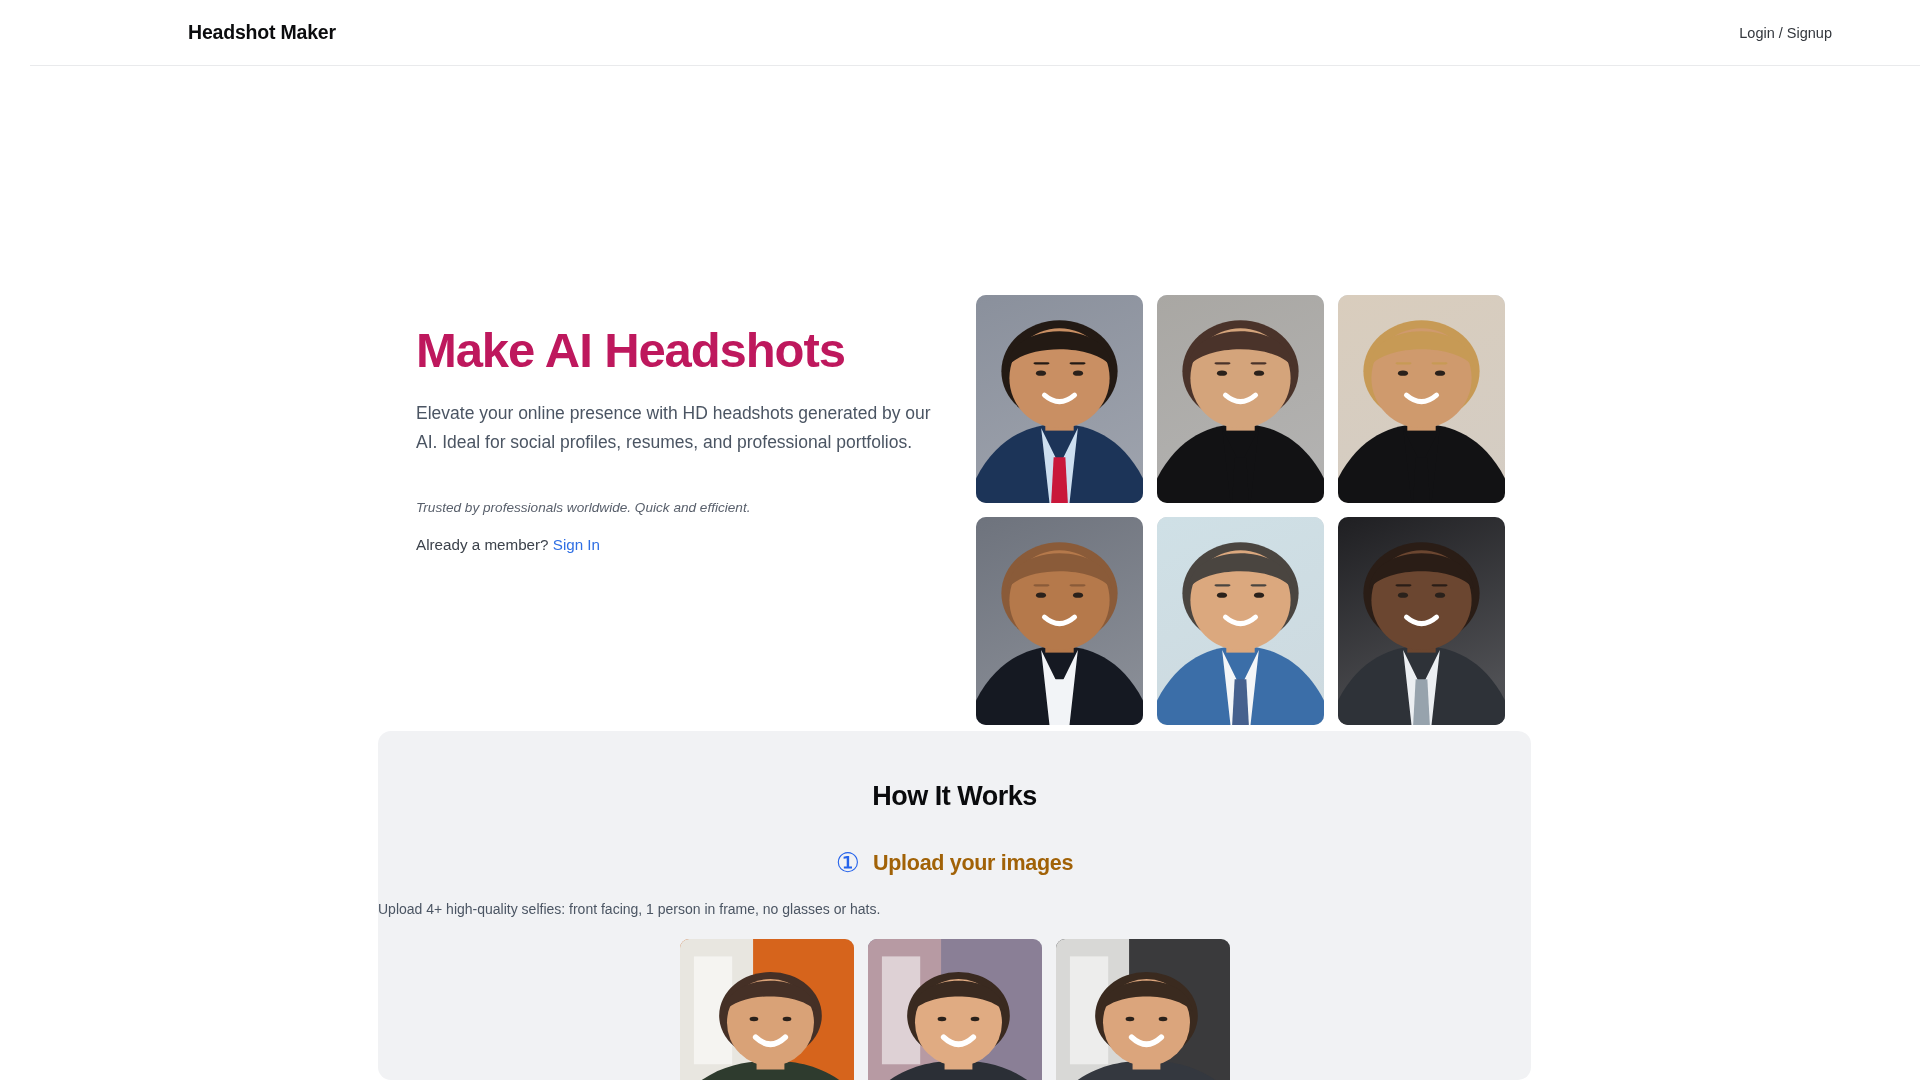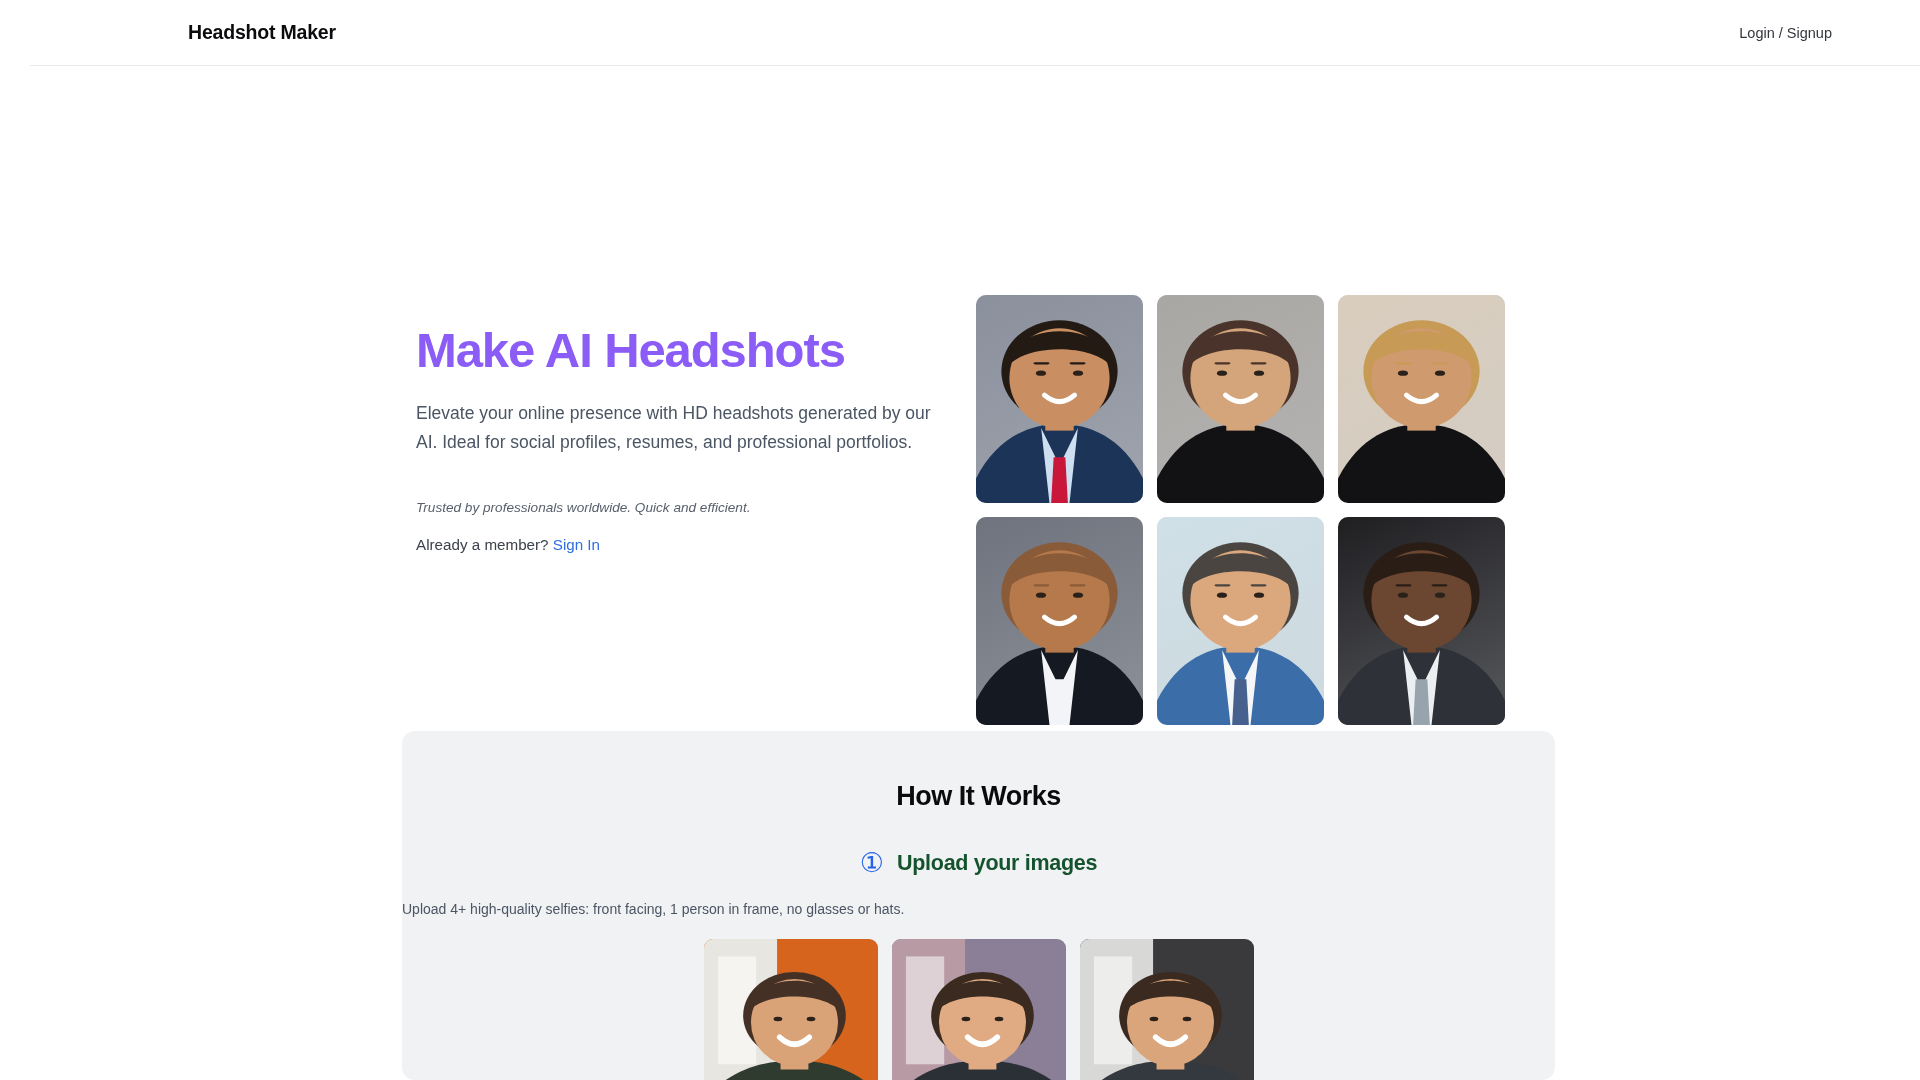--- a/index.html
+++ b/index.html
@@ -50,21 +50,21 @@
   .hero-copy {
     position: absolute;
     left: 416px;
     top: 258px;
     width: 540px;
   }
   .hero-title {
     font-size: 49px;
     line-height: 1.09;
     font-weight: 800;
-    color: #8b5cf6;
+    color: #be185d;
     letter-spacing: -1.1px;
     margin-bottom: 22px;
   }
   .hero-sub {
     font-size: 17.5px;
     line-height: 1.62;
     color: #4b5563;
     width: 532px;
     margin-bottom: 44px;
   }
@@ -116,21 +116,21 @@
     border-radius: 10px;
     overflow: hidden;
     position: relative;
     background: #c9ccd2;
   }
   .shot svg { display: block; width: 100%; height: 100%; }
 
   
   .how-card {
     position: absolute;
-    left: 402px;
+    left: 378px;
     top: 731px;
     width: 1153px;
     height: 349px;
     background: #f1f2f4;
     border-radius: 13px;
     overflow: hidden;
   }
   .how-title {
     text-align: center;
     margin-top: 50px;
@@ -148,21 +148,21 @@
   }
   .step-badge {
     font-size: 27px;
     line-height: 1;
     color: #2563eb;
     font-weight: 400;
   }
   .step-label {
     font-size: 21.5px;
     font-weight: 700;
-    color: #14532d;
+    color: #a16207;
     letter-spacing: -0.3px;
   }
   .step-desc {
     margin-top: 24px;
     text-align: left;
     font-size: 14px;
     color: #4b5563;
   }
   .upload-row {
     margin-top: 22px;

